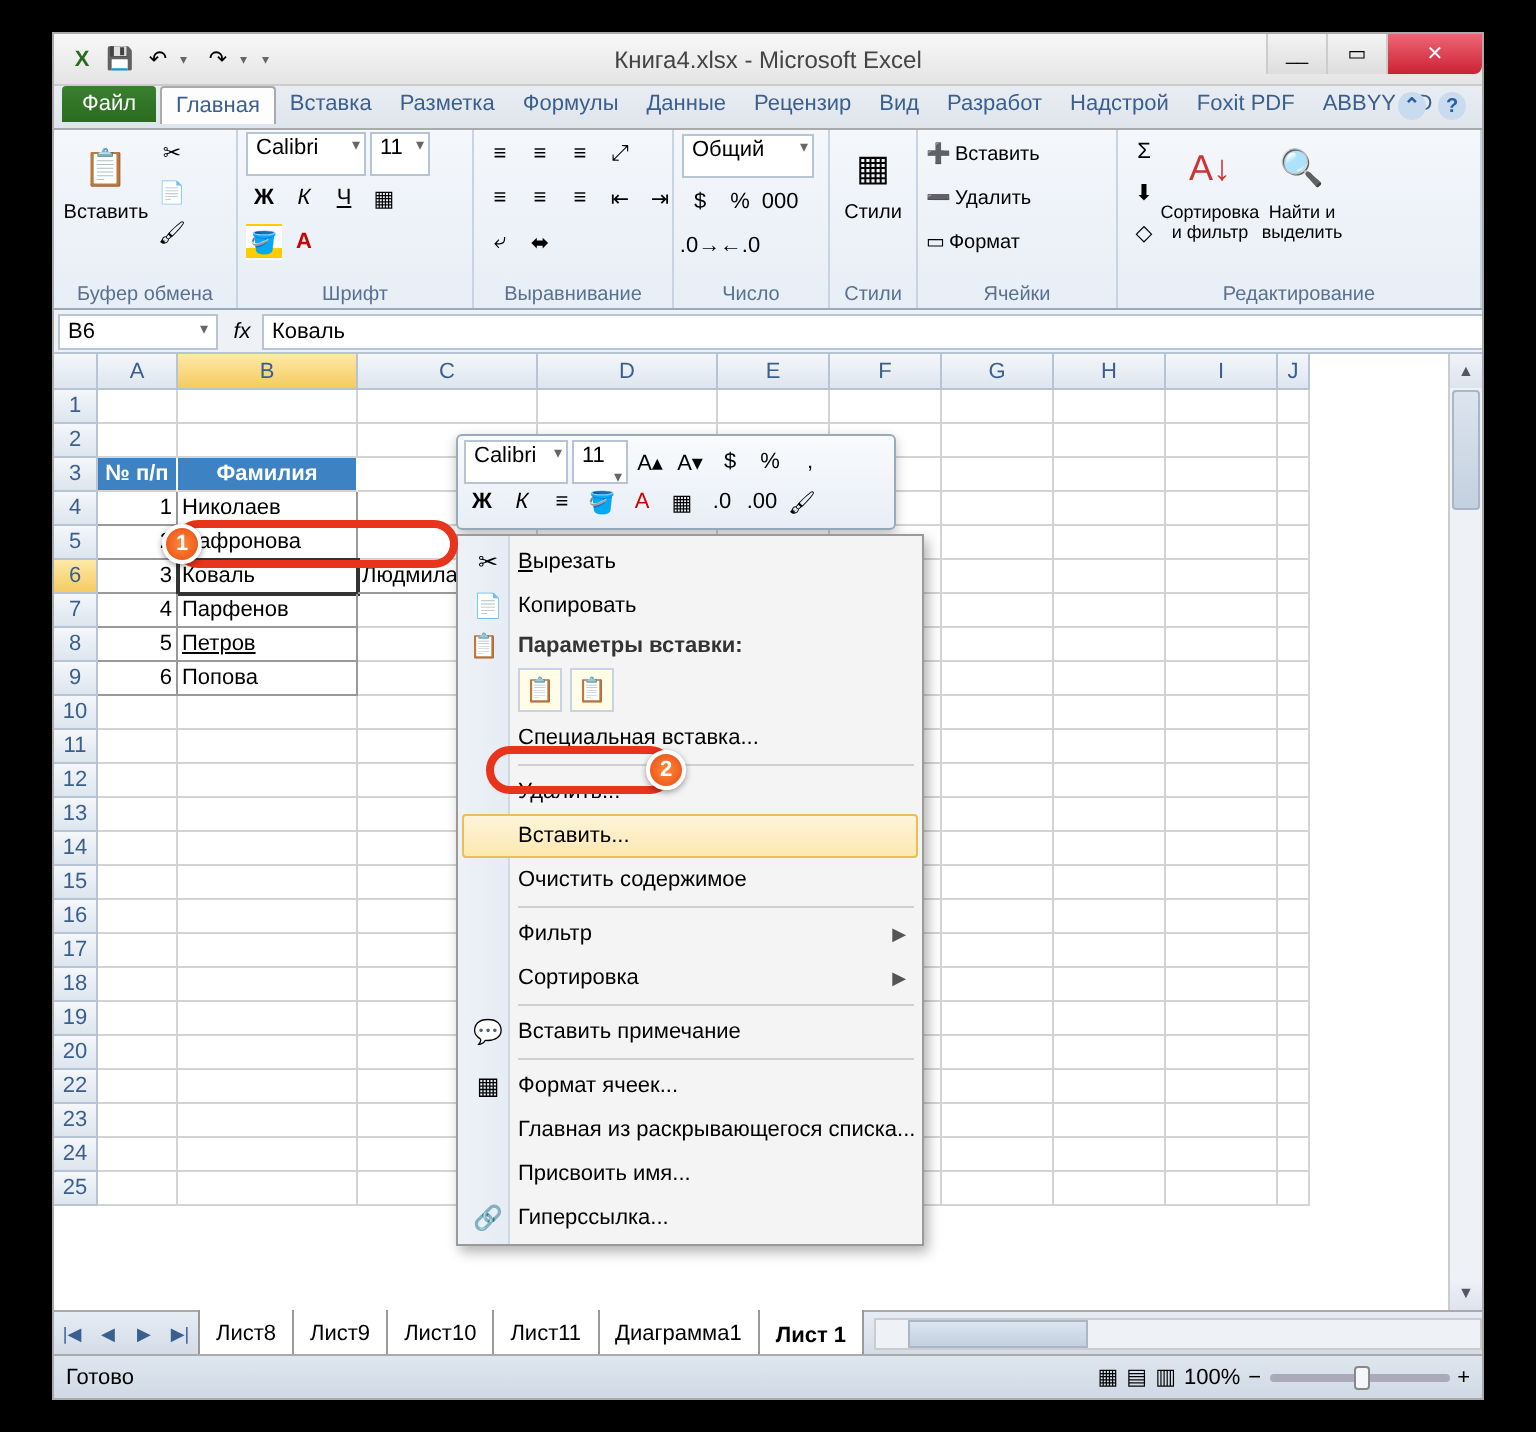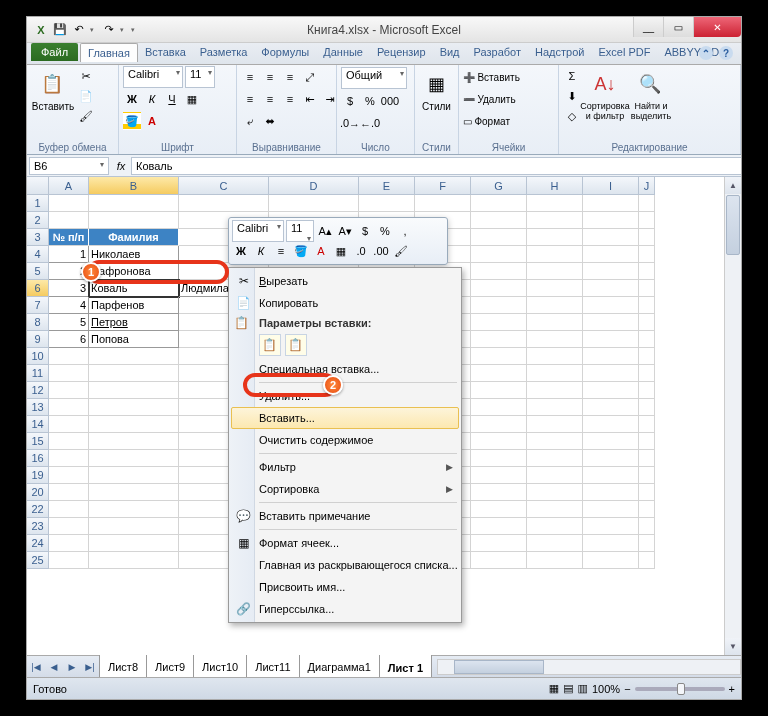--- a/index.html
+++ b/index.html
@@ -104,21 +104,21 @@
     <div class="filetab">Файл</div>
     <div class="rtab active">Главная</div>
     <div class="rtab">Вставка</div>
     <div class="rtab">Разметка</div>
     <div class="rtab">Формулы</div>
     <div class="rtab">Данные</div>
     <div class="rtab">Рецензир</div>
     <div class="rtab">Вид</div>
     <div class="rtab">Разработ</div>
     <div class="rtab">Надстрой</div>
-    <div class="rtab">Excel PDF</div>
+    <div class="rtab">Foxit PDF</div>
     <div class="rtab">ABBYY PD</div>
     <div class="help-ic">
       <span>⌃</span>
       <span>?</span>
     </div>
   </div>
 
   <div class="ribbon">
     <div class="rgroup" style="width:92px">
       <div class="rgroup-body">
@@ -451,20 +451,46 @@
             <div class="cell" style="width: 90px;"></div>
             <div class="cell" style="width: 90px;"></div>
             <div class="cell" style="width: 56px;"></div>
             <div class="cell" style="width: 56px;"></div>
             <div class="cell" style="width: 56px;"></div>
             <div class="cell" style="width: 56px;"></div>
             <div class="cell" style="width: 56px;"></div>
             <div class="cell" style="width: 16px;"></div>
           </div>
           <div class="row">
+            <div class="rowh">17</div>
+            <div class="cell" style="width: 40px;"></div>
+            <div class="cell" style="width: 90px;"></div>
+            <div class="cell" style="width: 90px;"></div>
+            <div class="cell" style="width: 90px;"></div>
+            <div class="cell" style="width: 56px;"></div>
+            <div class="cell" style="width: 56px;"></div>
+            <div class="cell" style="width: 56px;"></div>
+            <div class="cell" style="width: 56px;"></div>
+            <div class="cell" style="width: 56px;"></div>
+            <div class="cell" style="width: 16px;"></div>
+          </div>
+          <div class="row">
+            <div class="rowh">18</div>
+            <div class="cell" style="width: 40px;"></div>
+            <div class="cell" style="width: 90px;"></div>
+            <div class="cell" style="width: 90px;"></div>
+            <div class="cell" style="width: 90px;"></div>
+            <div class="cell" style="width: 56px;"></div>
+            <div class="cell" style="width: 56px;"></div>
+            <div class="cell" style="width: 56px;"></div>
+            <div class="cell" style="width: 56px;"></div>
+            <div class="cell" style="width: 56px;"></div>
+            <div class="cell" style="width: 16px;"></div>
+          </div>
+          <div class="row">
             <div class="rowh">19</div>
             <div class="cell" style="width: 40px;"></div>
             <div class="cell" style="width: 90px;"></div>
             <div class="cell" style="width: 90px;"></div>
             <div class="cell" style="width: 90px;"></div>
             <div class="cell" style="width: 56px;"></div>
             <div class="cell" style="width: 56px;"></div>
             <div class="cell" style="width: 56px;"></div>
             <div class="cell" style="width: 56px;"></div>
             <div class="cell" style="width: 56px;"></div>

